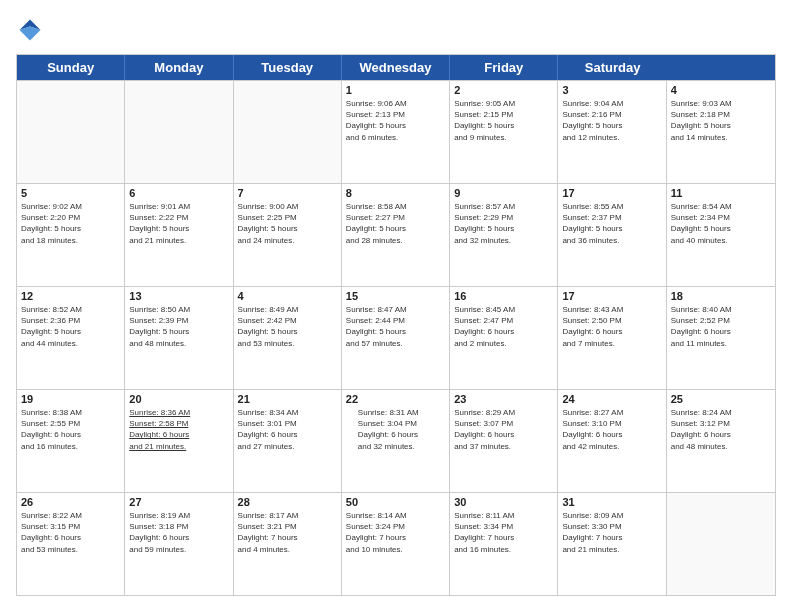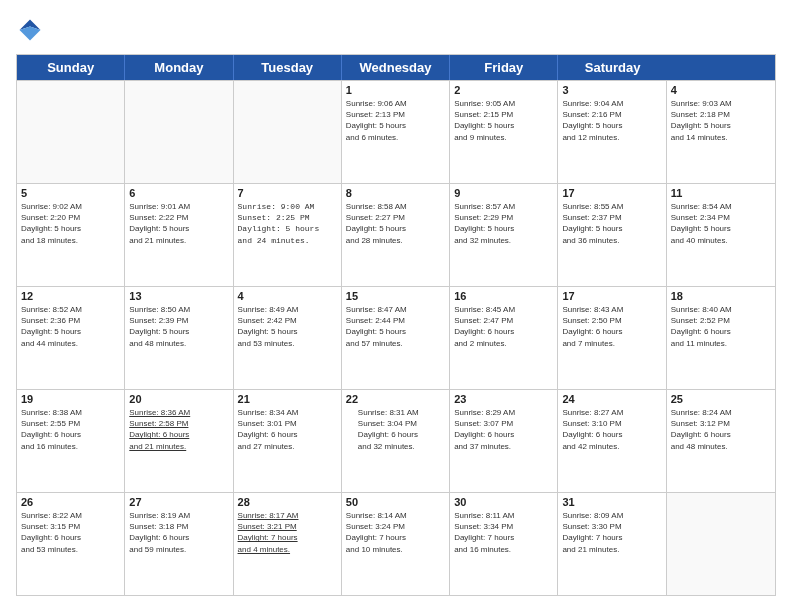--- a/index.html
+++ b/index.html
@@ -181,21 +181,21 @@
           </div>
           <div class="cal-cell">
             <span class="day-num">6</span>
             <div class="cell-text" style="white-space: pre-line;">Sunrise: 9:01 AM
 Sunset: 2:22 PM
 Daylight: 5 hours
 and 21 minutes.</div>
           </div>
           <div class="cal-cell">
             <span class="day-num">7</span>
-            <div class="cell-text" style="white-space: pre-line; font-family: Liberation Mono, monospace;">Sunrise: 9:00 AM
+            <div class="cell-text" style="white-space: pre-line;">Sunrise: 9:00 AM
 Sunset: 2:25 PM
 Daylight: 5 hours
 and 24 minutes.</div>
           </div>
           <div class="cal-cell">
             <span class="day-num">8</span>
             <div class="cell-text" style="white-space: pre-line;">Sunrise: 8:58 AM
 Sunset: 2:27 PM
 Daylight: 5 hours
 and 28 minutes.</div>
@@ -334,21 +334,21 @@
           </div>
           <div class="cal-cell">
             <span class="day-num">27</span>
             <div class="cell-text" style="white-space: pre-line;">Sunrise: 8:19 AM
 Sunset: 3:18 PM
 Daylight: 6 hours
 and 59 minutes.</div>
           </div>
           <div class="cal-cell">
             <span class="day-num">28</span>
-            <div class="cell-text" style="white-space: pre-line; text-decoration: underline;">Sunrise: 8:17 AM
+            <div class="cell-text" style="white-space: pre-line;">Sunrise: 8:17 AM
 Sunset: 3:21 PM
 Daylight: 7 hours
 and 4 minutes.</div>
           </div>
           <div class="cal-cell">
             <span class="day-num">50</span>
             <div class="cell-text" style="white-space: pre-line;">Sunrise: 8:14 AM
 Sunset: 3:24 PM
 Daylight: 7 hours
 and 10 minutes.</div>

